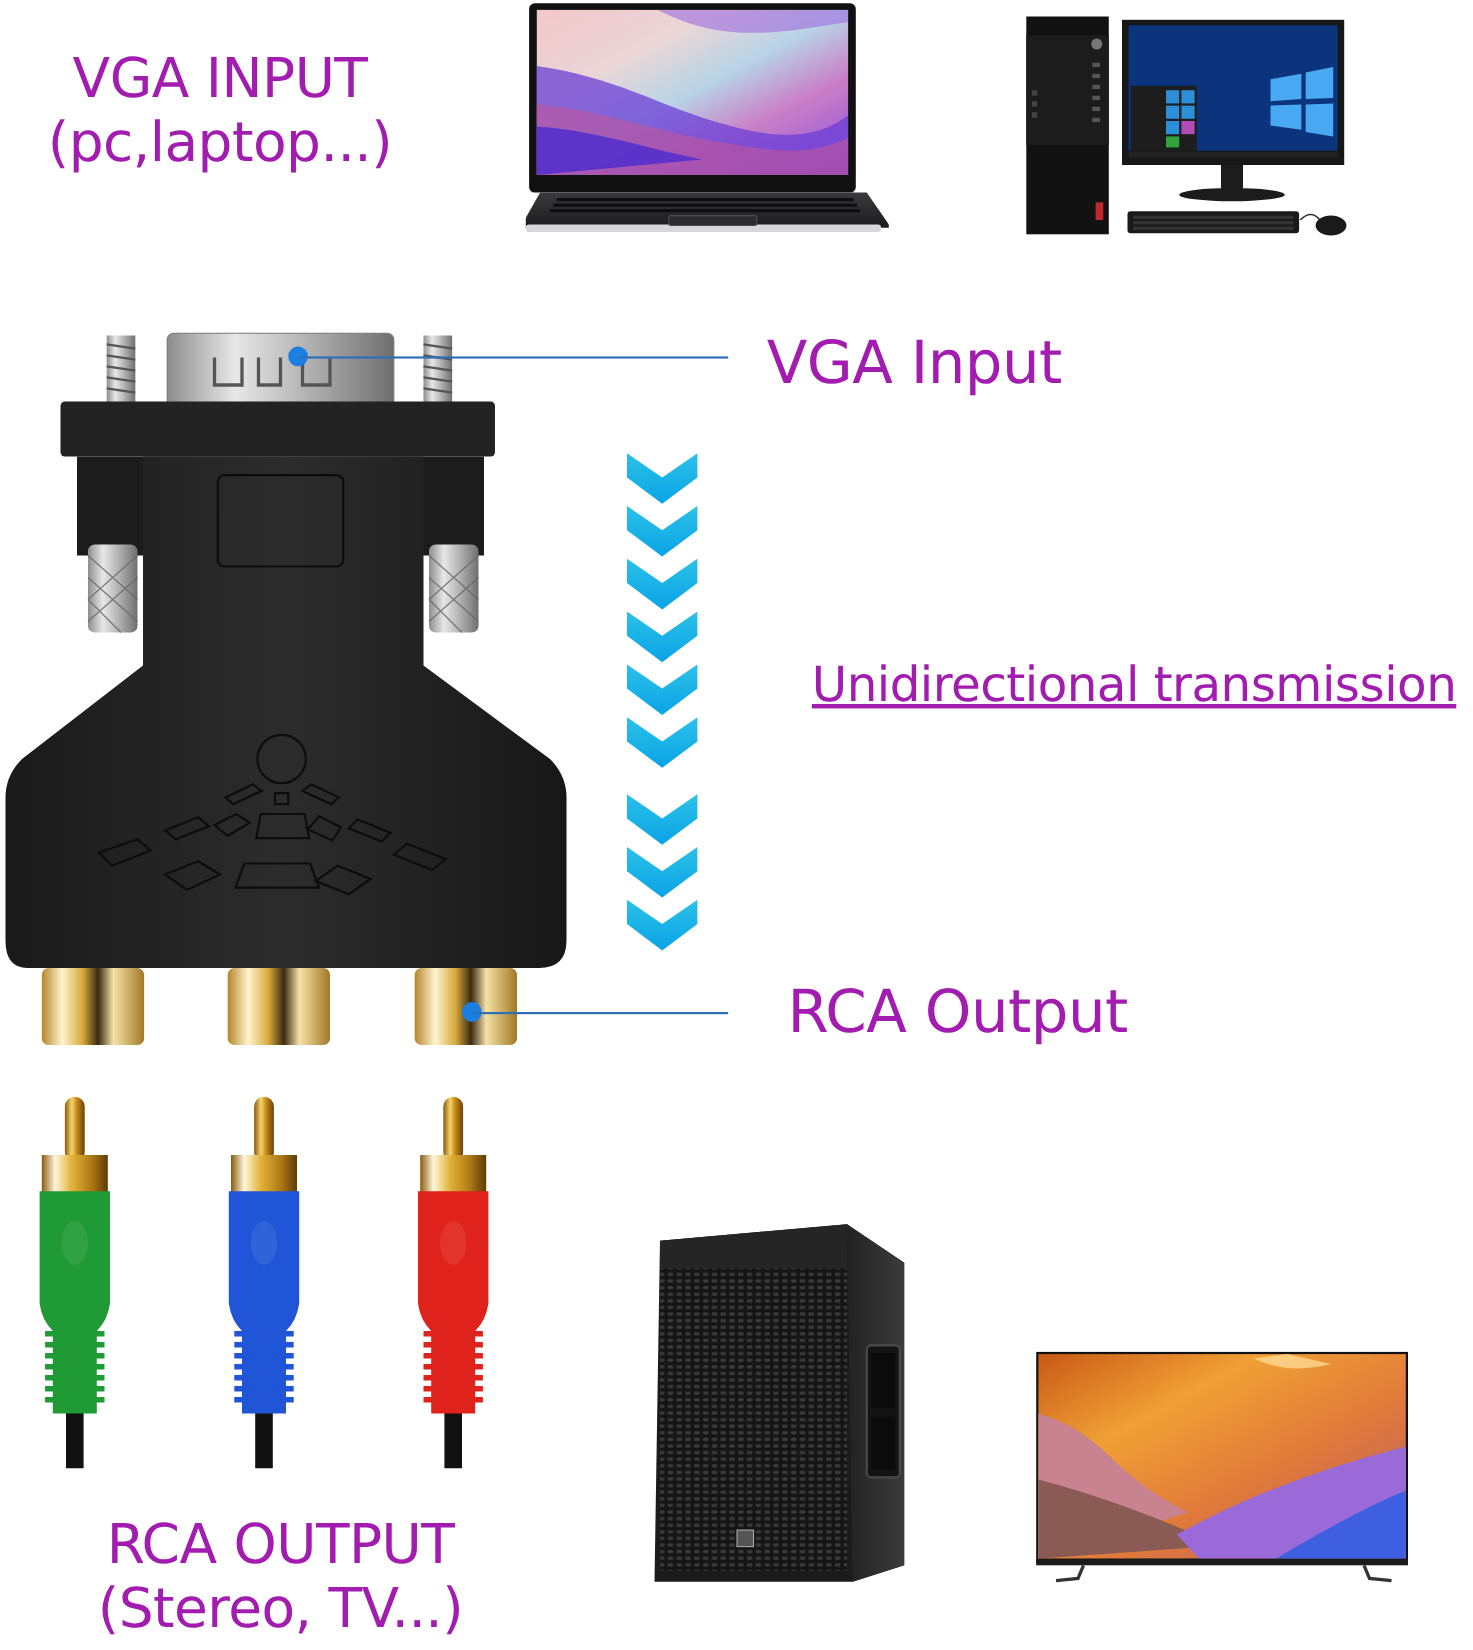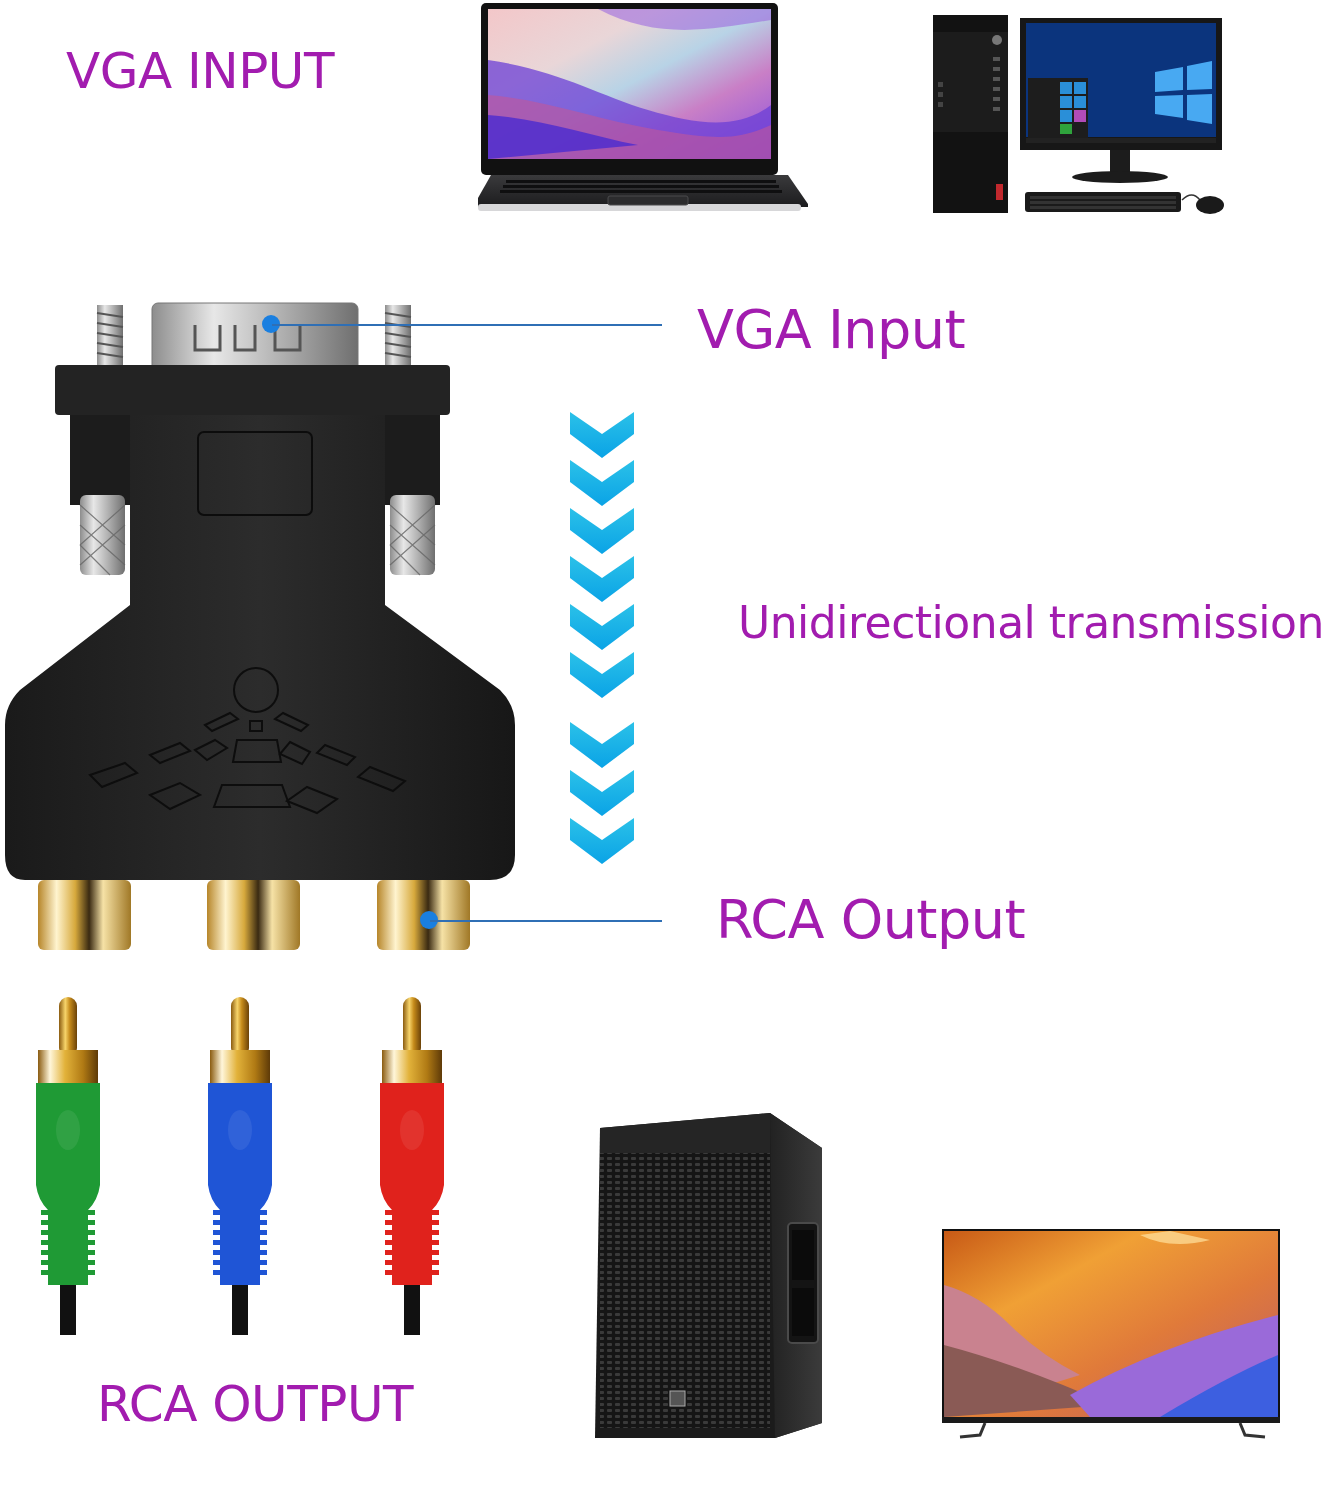--- a/index.html
+++ b/index.html
@@ -2,29 +2,30 @@
 <html><head>
 <meta charset="utf-8">
 <style>
   html, body { margin: 0; padding: 0; background: #ffffff; }
   body { width: 1339px; height: 1500px; position: relative; overflow: hidden;
          font-family: "DejaVu Sans", sans-serif; color: #0a0a0a; }
   .abs { position: absolute; }
   .label { position: absolute; white-space: nowrap; font-family: "DejaVu Sans", sans-serif; color: #a21caf; letter-spacing: -0.5px; }
   .big { font-size: 50px; line-height: 58px; }
   .callout { font-size: 54px; line-height: 60px; }
-  .mid { font-size: 44px; line-height: 50px; }
+  .mid { font-size: 44px; line-height: 50px; text-decoration: underline; }
   .center { text-align: center; }
   svg { display: block; }
 </style>
 </head>
 <body>
 
 <div class="label big center" style="left:10px; top:42px; width:380px;">
   <div>VGA INPUT</div>
+  <div>(pc,laptop...)</div>
 </div>
 
 <div class="abs" style="left:478px; top:0px; width:330px; height:220px;">
   <svg width="330" height="220" viewBox="0 0 330 220">
     <defs>
       <linearGradient id="lapScreen" x1="0" y1="0" x2="1" y2="1">
         <stop offset="0" stop-color="#f3c7c9"></stop>
         <stop offset="0.3" stop-color="#e9d6d8"></stop>
         <stop offset="0.5" stop-color="#b8d3e6"></stop>
         <stop offset="0.7" stop-color="#c97fc6"></stop>
@@ -300,20 +301,21 @@
           <rect x="401" y="265" width="18" height="5" fill="#e0221c"></rect>
           <rect x="365" y="275" width="18" height="5" fill="#e0221c"></rect>
           <rect x="401" y="275" width="18" height="5" fill="#e0221c"></rect>
         </g>
       </g>
   </svg>
 </div>
 
 <div class="label big center" style="left:40px; top:1375px; width:430px;">
   <div>RCA OUTPUT</div>
+  <div>(Stereo, TV...)</div>
 </div>
 
 <div class="abs" style="left:590px; top:1108px; width:240px; height:335px;">
   <svg width="240" height="335" viewBox="0 0 240 335">
     <defs>
       <pattern id="grille" width="8" height="6" patternUnits="userSpaceOnUse">
         <rect width="8" height="6" fill="#151515"></rect>
         <rect x="1" y="1" width="5" height="3" rx="1" fill="#3a3a3a"></rect>
       </pattern>
       <linearGradient id="side" x1="0" y1="0" x2="1" y2="0">

